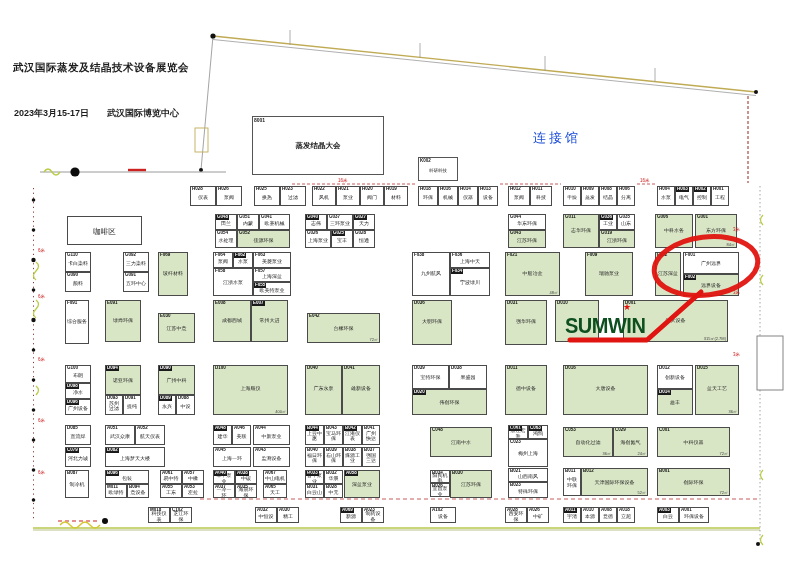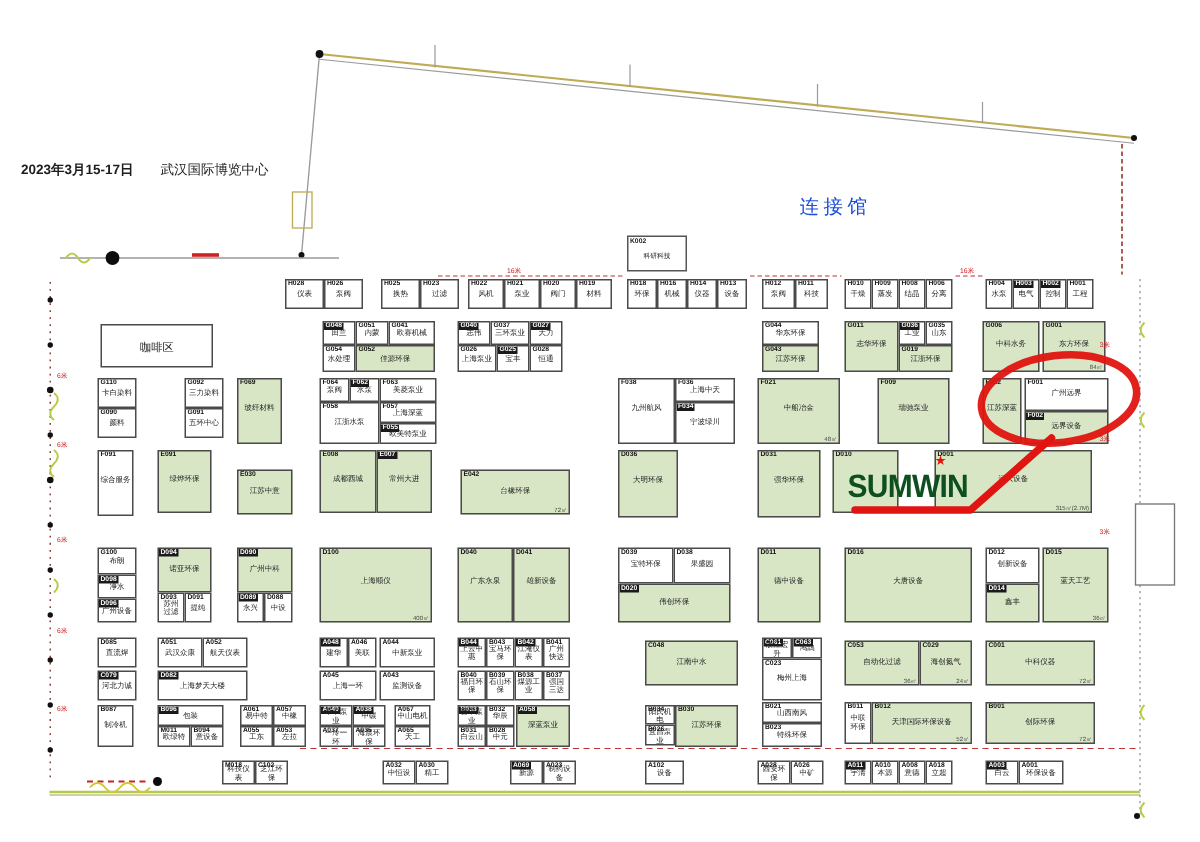--- a/index.html
+++ b/index.html
@@ -1,21 +1,21 @@
 <!DOCTYPE html>
 <html><head>
 <meta charset="utf-8">
 <style>
   html,body{margin:0;padding:0;background:#ffffff;}
   body{font-family:"Liberation Sans","DejaVu Sans",sans-serif;}
   #stage{position:relative;width:800px;height:561px;background:#ffffff;overflow:hidden;}
   .abs{position:absolute;}
   #title{left:13px;top:61px;font-size:10.5px;font-weight:bold;color:#1c1c1c;letter-spacing:0.5px;}
   #date{left:14px;top:107px;font-size:9px;font-weight:bold;color:#1c1c1c;}
-  #venue{left:107px;top:107px;font-size:9px;font-weight:normal;color:#1c1c1c;}
+  #venue{left:107px;top:107px;font-size:9px;font-weight:bold;color:#1c1c1c;}
   #hall-label{left:533px;top:129px;font-size:13px;font-weight:normal;color:#1d4ed8;letter-spacing:3px;}
   .bigbox{position:absolute;border:1.2px solid #555;background:#fff;}
   #conf-box{left:252px;top:116px;width:130px;height:57px;}
   #conf-id{position:absolute;left:1px;top:0;font-size:5px;font-weight:bold;color:#222;}
   #conf-name{position:absolute;left:0;right:0;top:24px;text-align:center;font-size:7.5px;font-weight:bold;color:#222;}
   #k-box{left:418px;top:157px;width:38px;height:22px;}
   #k-id{position:absolute;left:1px;top:0;font-size:4.5px;font-weight:bold;color:#222;}
   #k-name{position:absolute;left:0;right:0;top:10px;text-align:center;font-size:4.5px;color:#222;}
   #booth-layer{position:absolute;left:0;top:0;width:800px;height:561px;z-index:2;}
   .booth{position:absolute;background:#ffffff;border:1px solid #4a4a4a;box-sizing:border-box;overflow:hidden;}
@@ -87,24 +87,29 @@
     <circle cx="105" cy="521" r="3" fill="#0c0c0c"></circle>
     <line x1="58" y1="521" x2="98" y2="521" stroke="#cc2222" stroke-width="1.2" stroke-dasharray="4,3"></line>
     <path d="M60,525 q5,-6 10,0 t10,0 t10,0 t10,0" fill="none" stroke="#d4c832" stroke-width="1.3"></path>
 
     <line x1="292" y1="184" x2="416" y2="184" stroke="#bb3333" stroke-width="0.8" stroke-dasharray="3,2"></line>
     <line x1="500" y1="184" x2="561" y2="184" stroke="#bb3333" stroke-width="0.8" stroke-dasharray="3,2"></line>
     <line x1="637" y1="184" x2="655" y2="184" stroke="#bb3333" stroke-width="0.8" stroke-dasharray="3,2"></line>
     <line x1="200" y1="499" x2="758" y2="499" stroke="#bb3333" stroke-width="0.8" stroke-dasharray="4,3"></line>
   </svg>
 
+  <div class="abs" id="title">武汉国际蒸发及结晶技术设备展览会</div>
   <div class="abs" id="date">2023年3月15-17日</div>
   <div class="abs" id="venue">武汉国际博览中心</div>
   <div class="abs" id="hall-label">连接馆</div>
 
+  <div class="bigbox" id="conf-box">
+    <span id="conf-id">8001</span>
+    <span id="conf-name">蒸发结晶大会</span>
+  </div>
 
   <div class="bigbox" id="k-box">
     <span id="k-id">K002</span>
     <span id="k-name">科研科技</span>
   </div>
 
   <div id="booth-layer">
       <div class="booth" style="left: 190px; top: 186px; width: 26px; height: 20px;">
         <span class="bid">H028</span>
         <span class="bname">仪表</span>

